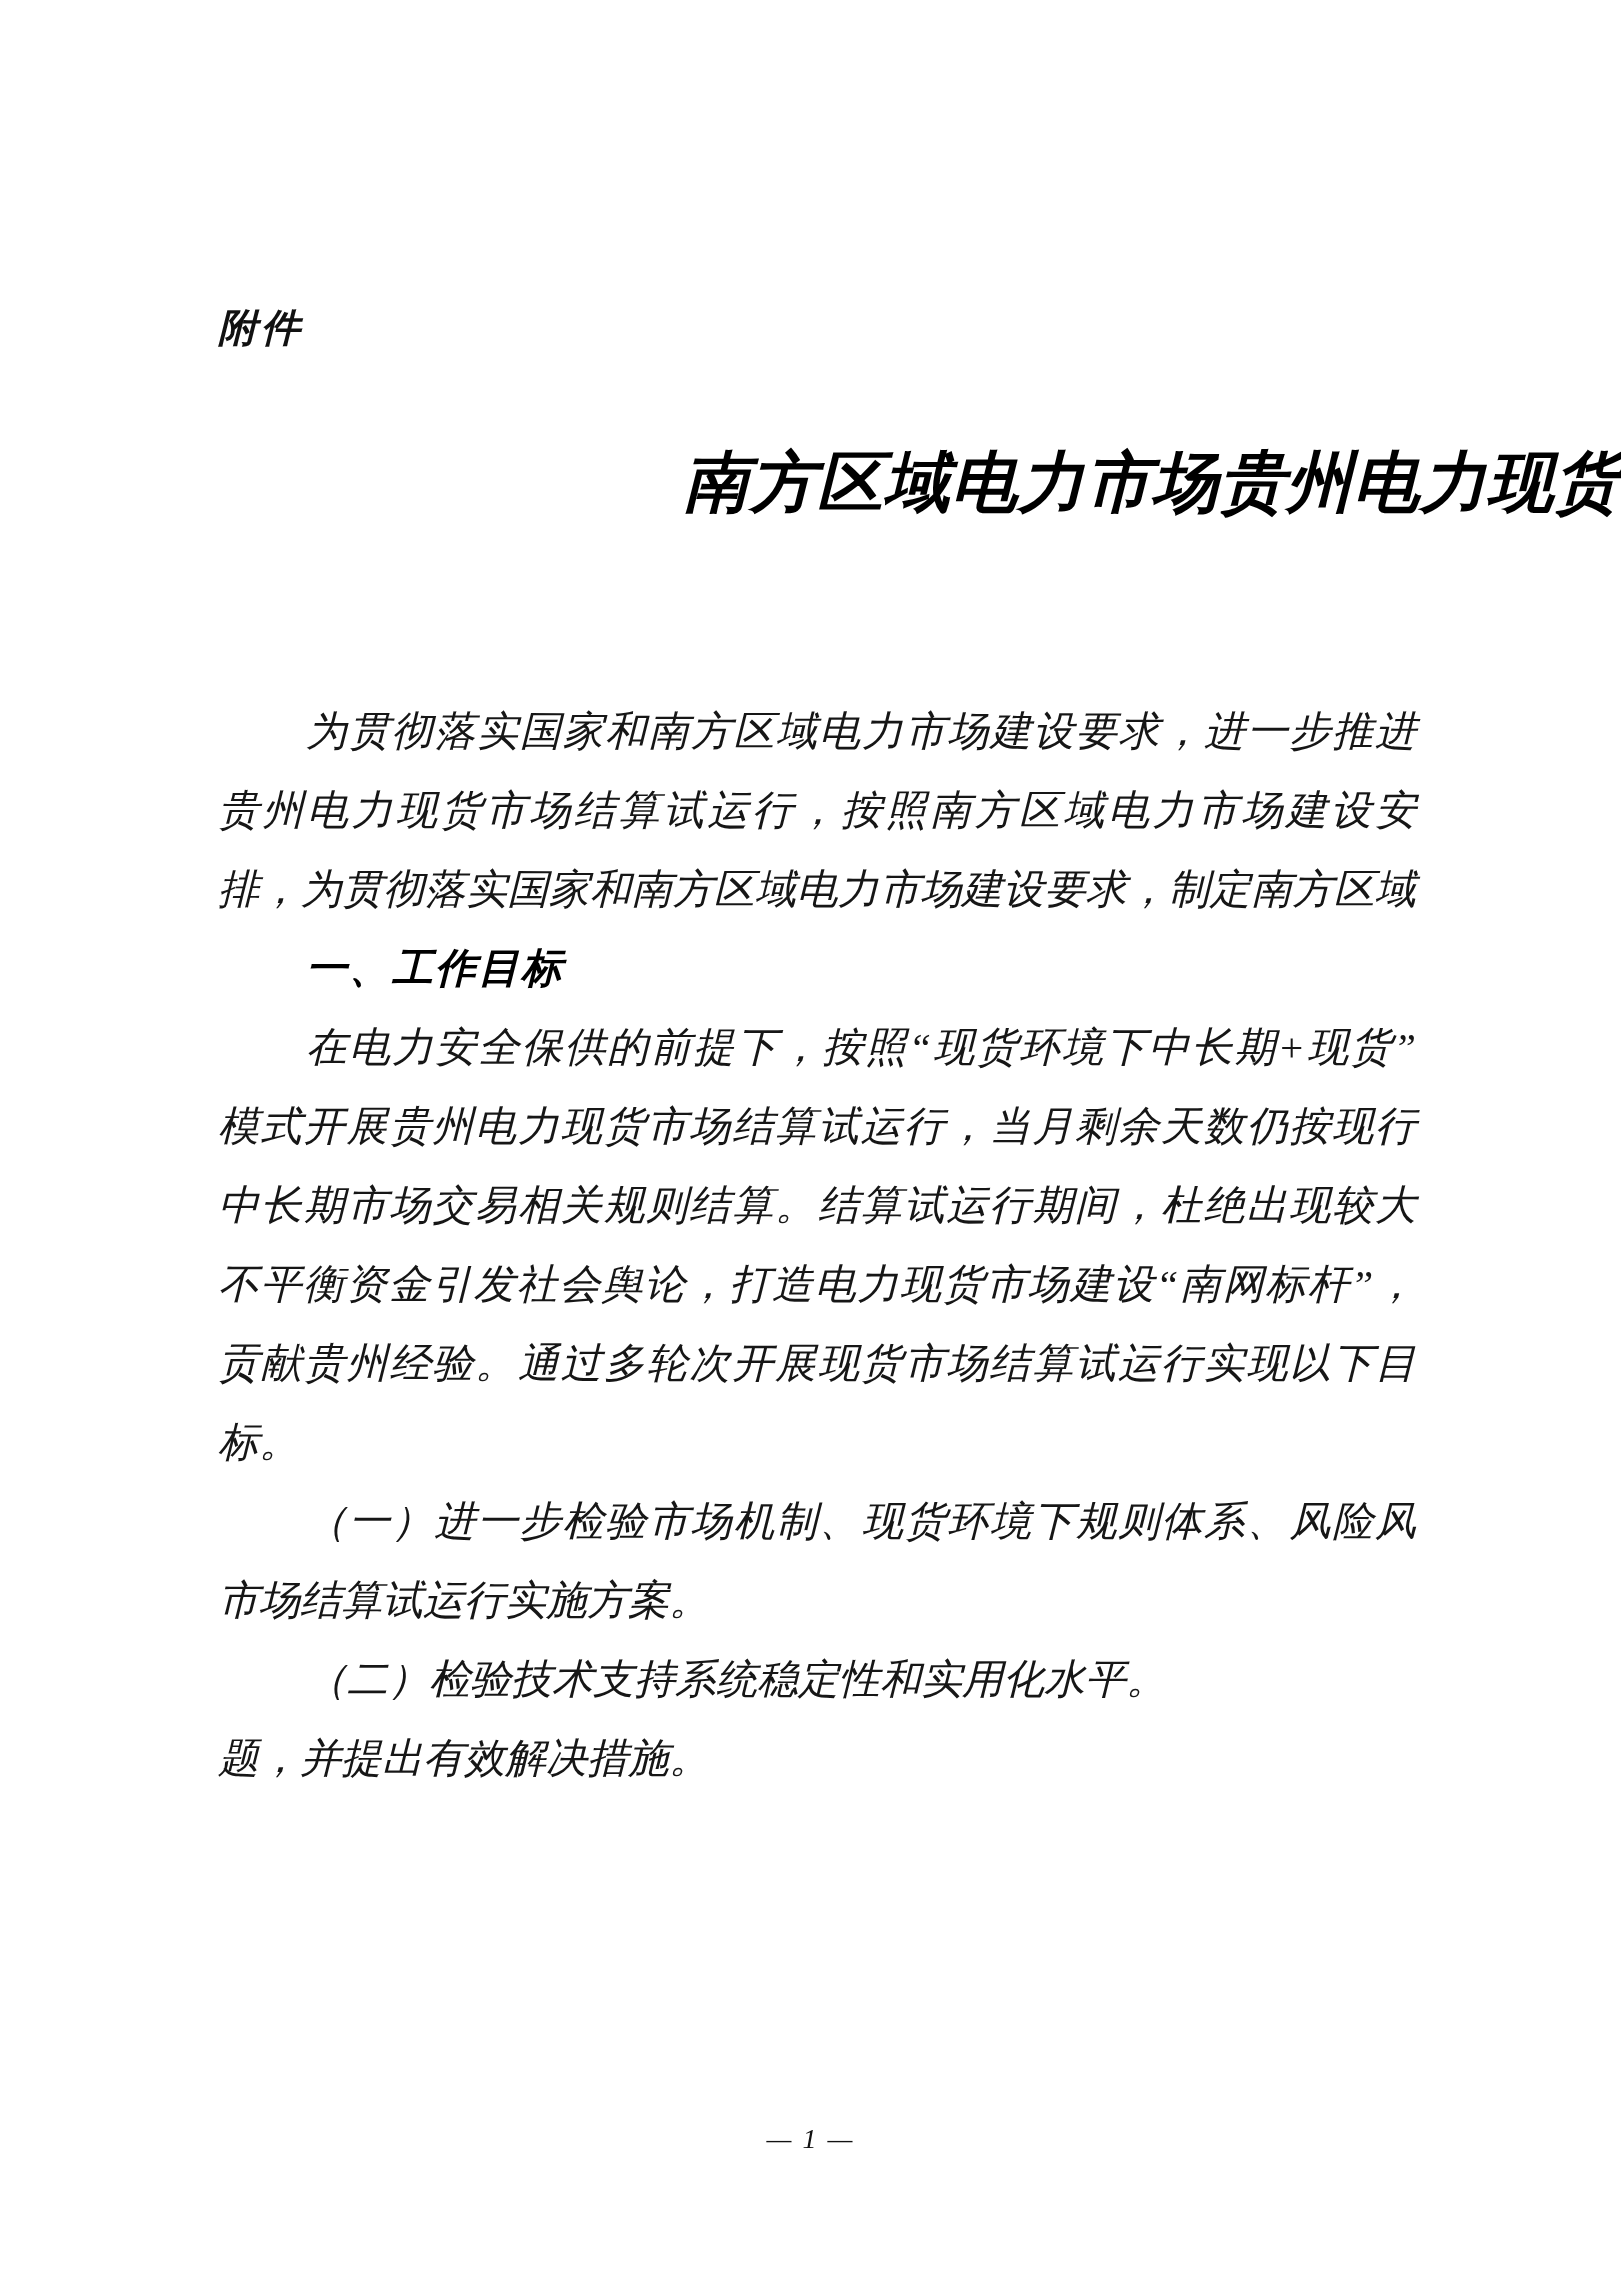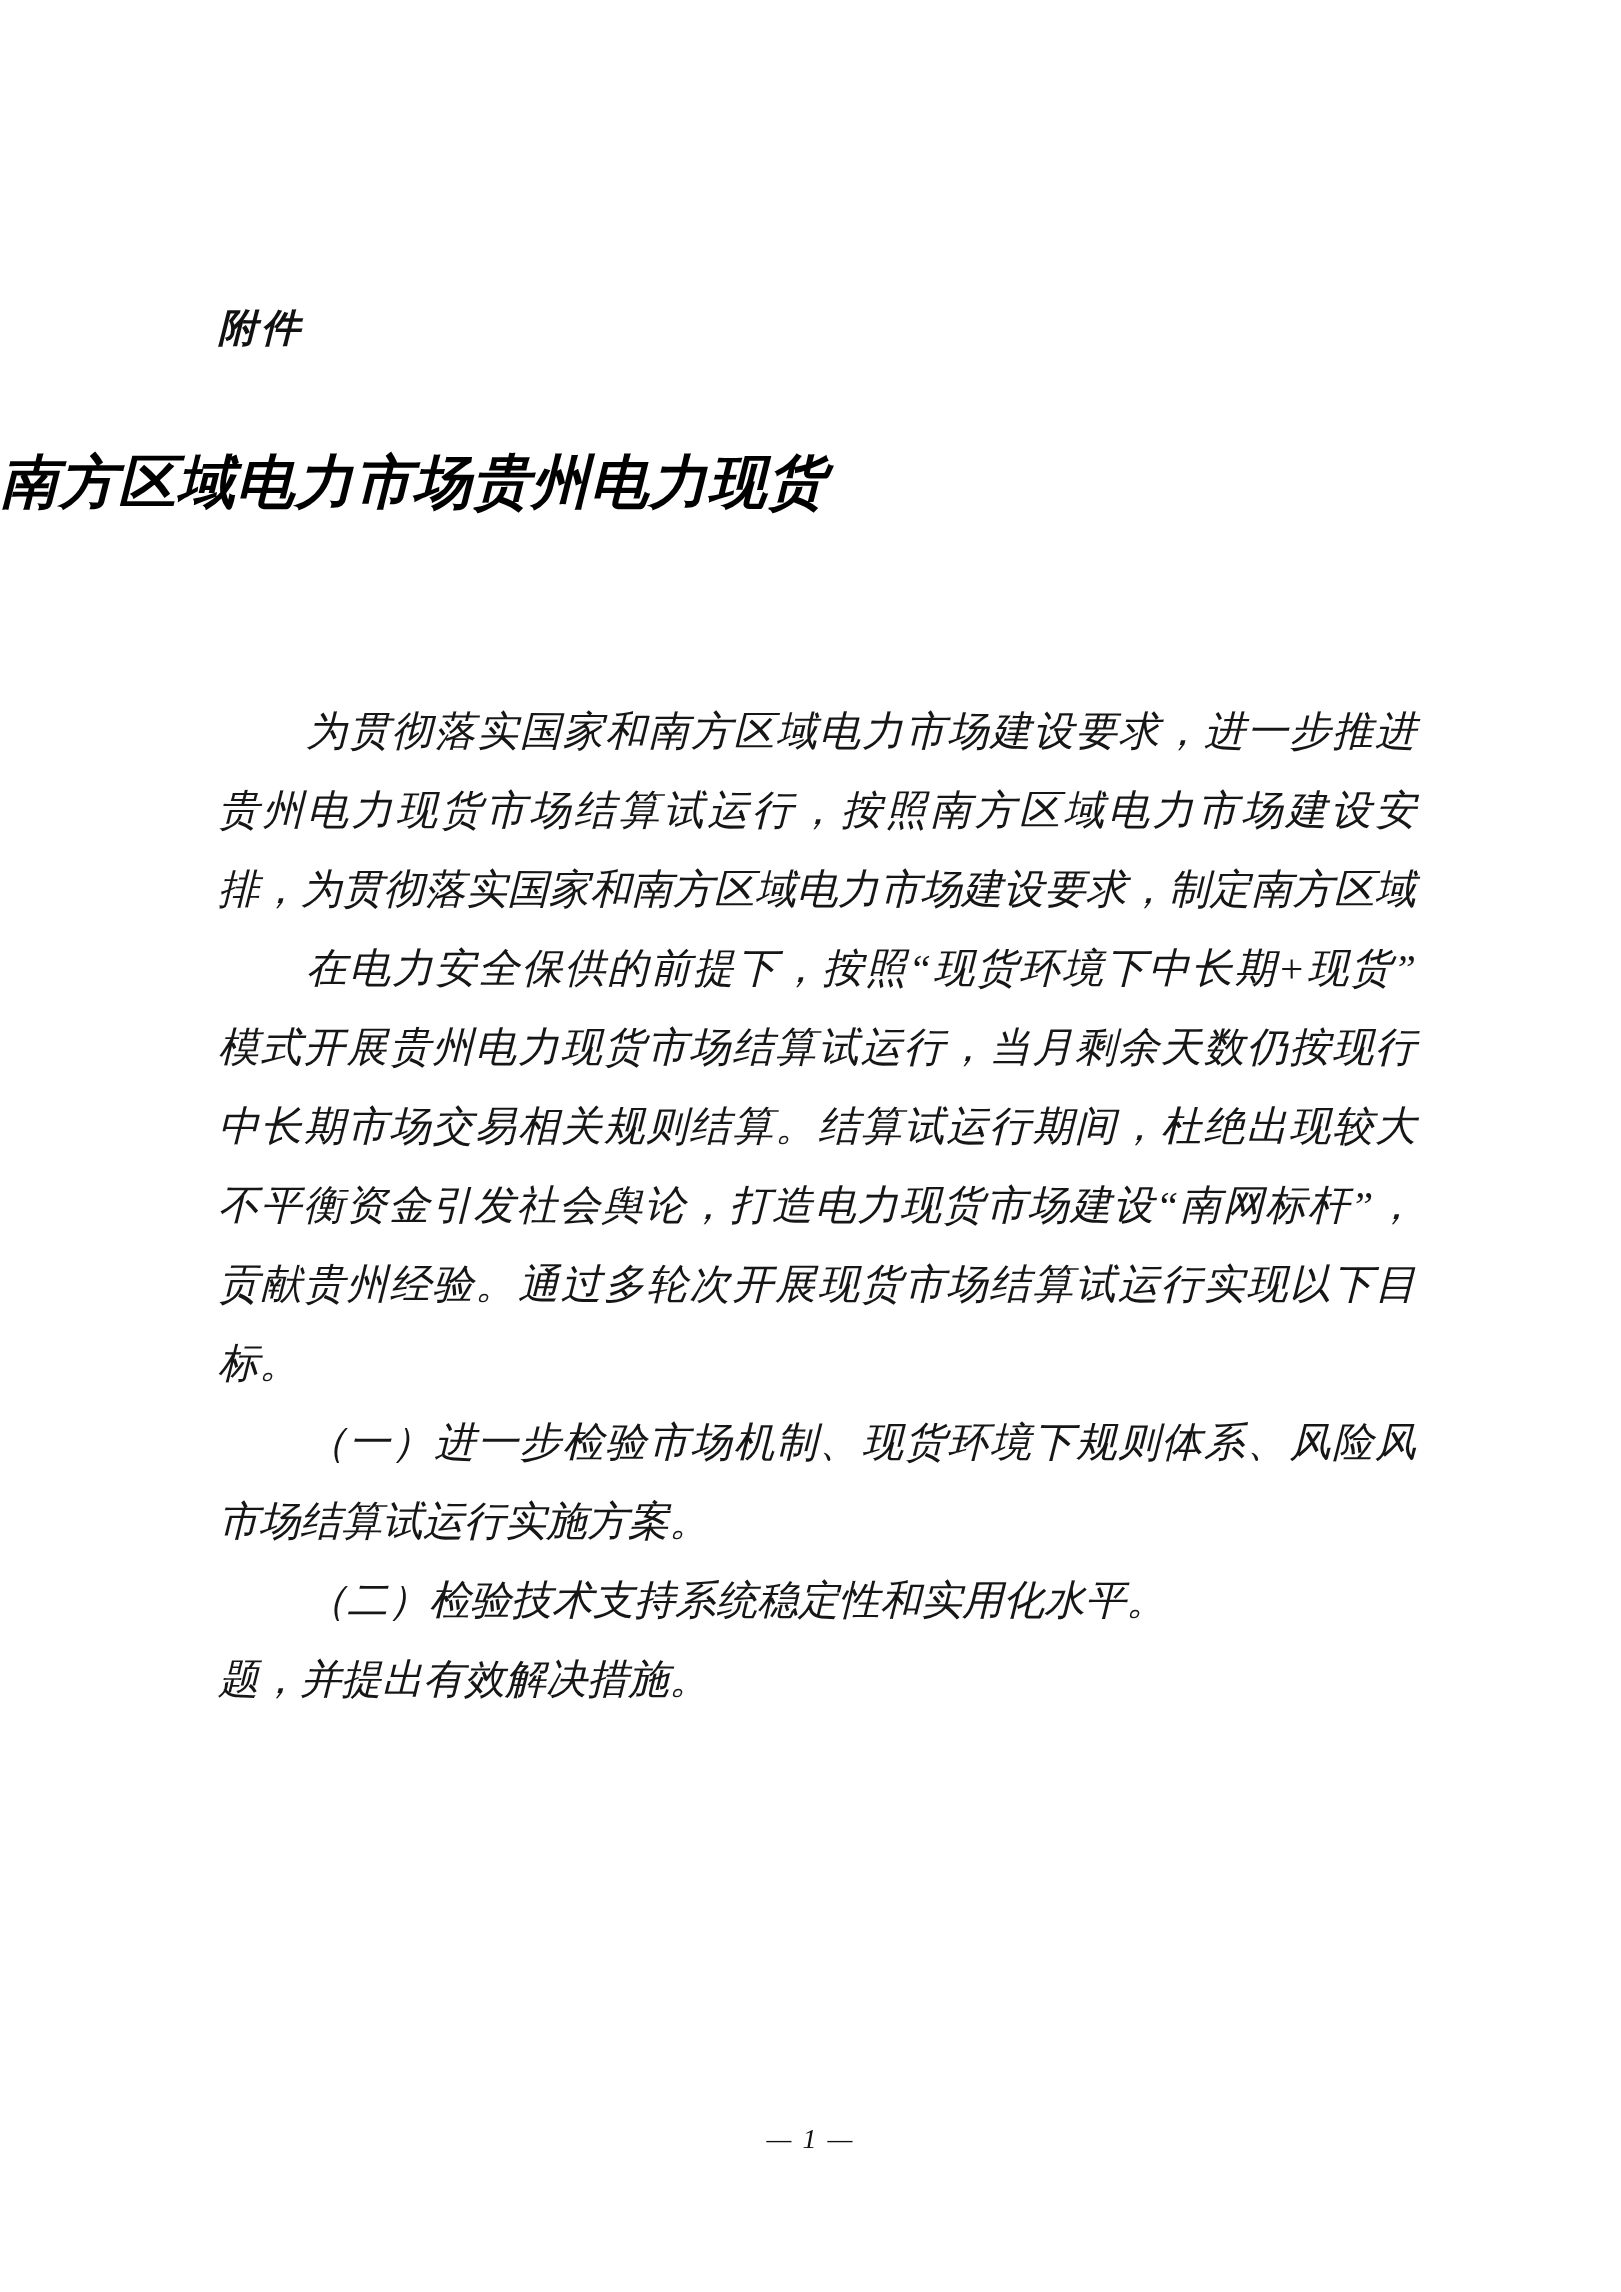--- a/index.html
+++ b/index.html
@@ -20,23 +20,23 @@
     font-family:"Liberation Sans","DejaVu Sans",sans-serif;
     font-weight:600;
     font-size:39px;
     line-height:51px;
     letter-spacing:3.9px;
   }
   
   .title{
     position:absolute;
     left:0;right:0;top:443px;
-    text-align:left;
+    text-align:right;
     font-weight:700;
-    font-size:58px;
+    font-size:66px;
     line-height:80px;
     color:#000;
     letter-spacing:1px;
   }
   
   .body{
     position:absolute;
     left:218px;right:205px;top:692px;
     font-size:41px;
     color:#161616;
@@ -80,20 +80,21 @@
   <div class="title">
     <div>南方区域电力市场贵州电力现货</div>
   </div>
 
   <div class="body">
 
     <div class="line just indent">为贯彻落实国家和南方区域电力市场建设要求，进一步推进</div>
     <div class="line just">贵州电力现货市场结算试运行，按照南方区域电力市场建设安</div>
     <div class="line just">排，为贯彻落实国家和南方区域电力市场建设要求，制定南方区域</div>
 
+    <div class="line heading indent">一、工作目标</div>
 
     <div class="line just indent">在电力安全保供的前提下，按照“现货环境下中长期+现货”</div>
     <div class="line just">模式开展贵州电力现货市场结算试运行，当月剩余天数仍按现行</div>
     <div class="line just">中长期市场交易相关规则结算。结算试运行期间，杜绝出现较大</div>
     <div class="line just">不平衡资金引发社会舆论，打造电力现货市场建设“南网标杆”，</div>
     <div class="line just">贡献贵州经验。通过多轮次开展现货市场结算试运行实现以下目</div>
     <div class="line">标。</div>
 
     <div class="line just indent">（一）进一步检验市场机制、现货环境下规则体系、风险风</div>
     <div class="line">市场结算试运行实施方案。</div>

